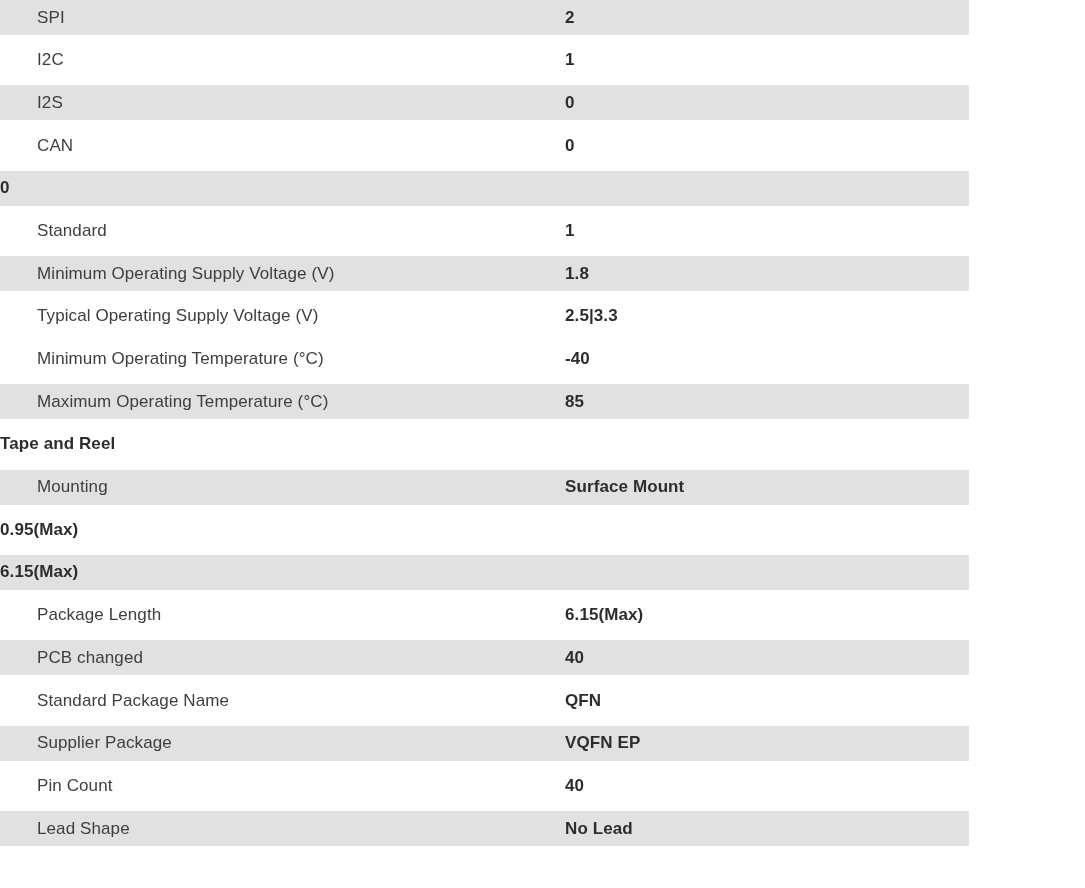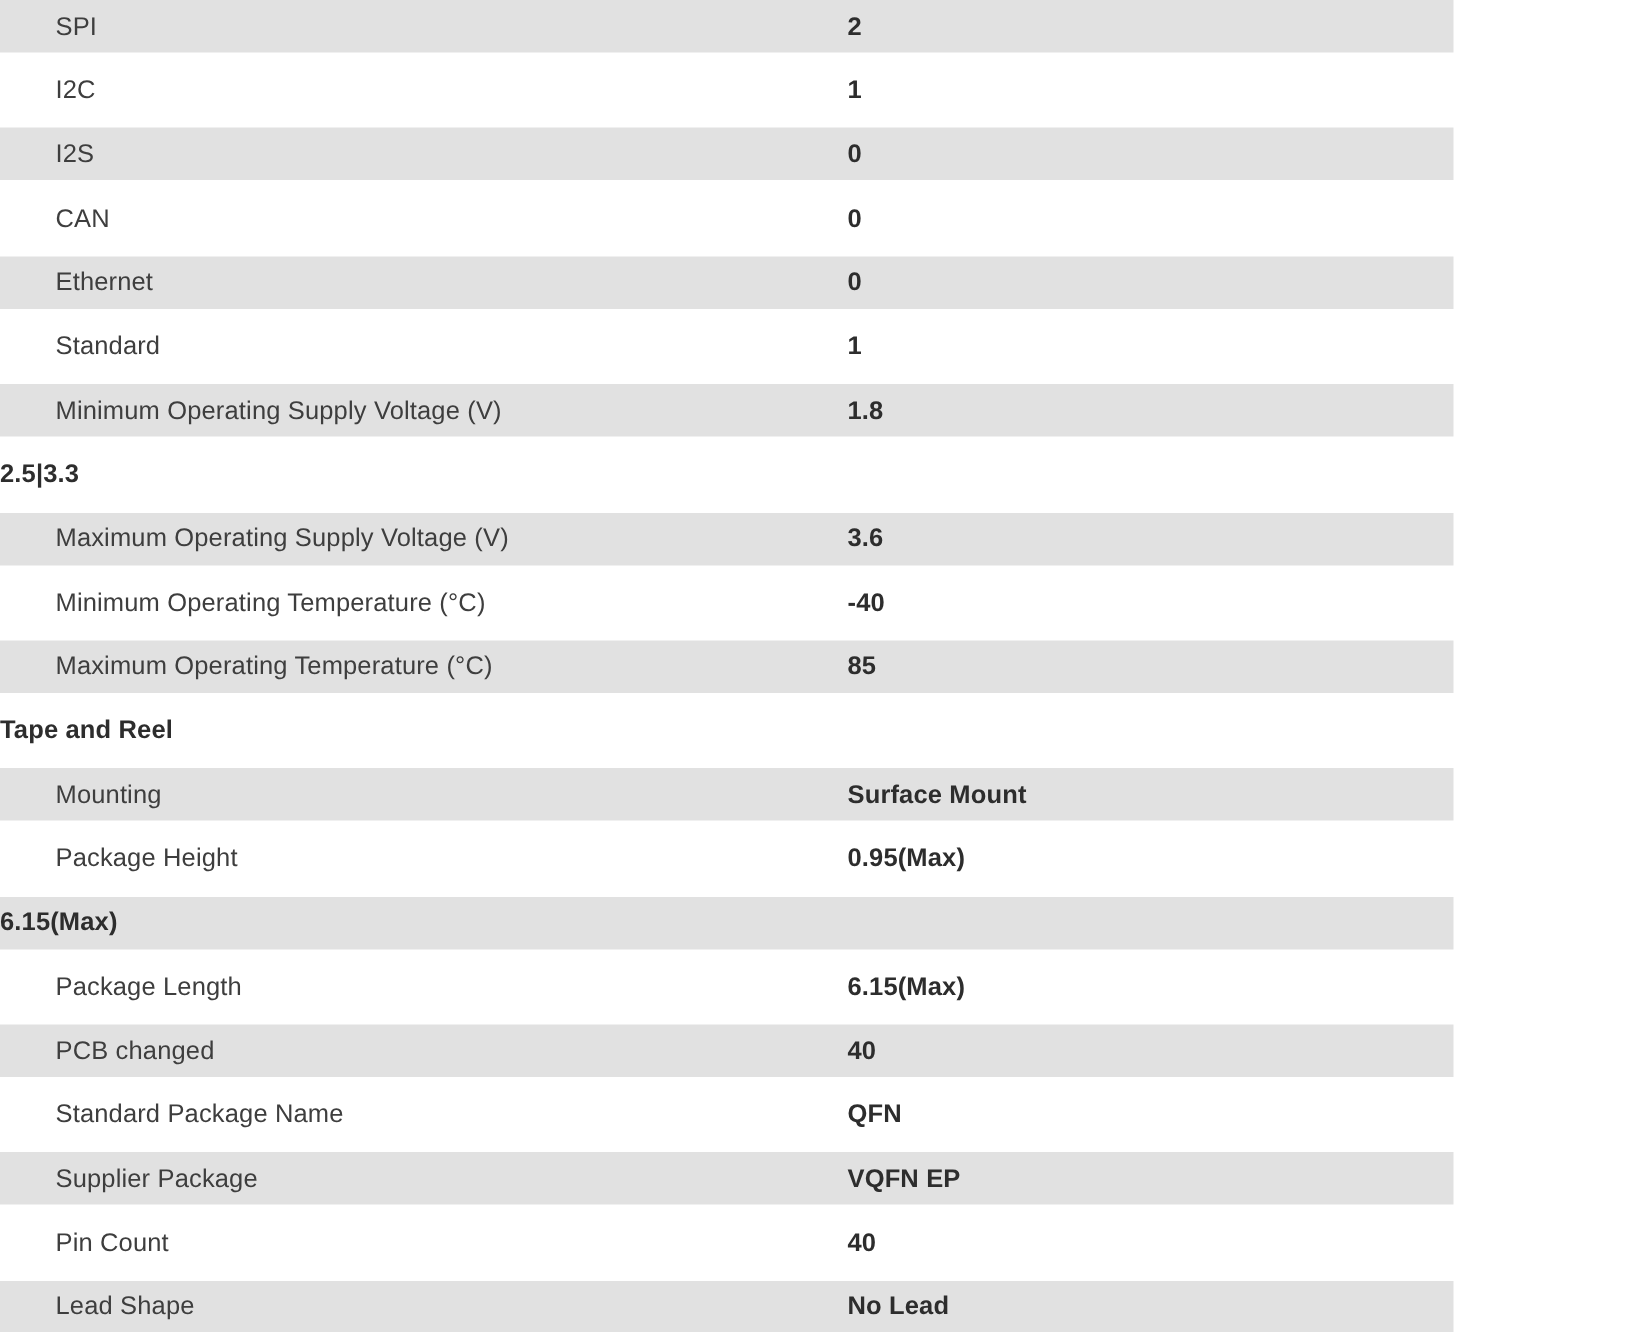--- a/index.html
+++ b/index.html
@@ -64,42 +64,38 @@
     <div class="spec-label">I2S</div>
     <div class="spec-value">0</div>
   </div>
 
   <div class="spec-row">
     <div class="spec-label">CAN</div>
     <div class="spec-value">0</div>
   </div>
 
   <div class="spec-row alt">
-    <div class="spec-label">Ethernet</div>
     <div class="spec-value">0</div>
   </div>
 
   <div class="spec-row">
     <div class="spec-label">Standard</div>
     <div class="spec-value">1</div>
   </div>
 
   <div class="spec-row alt">
     <div class="spec-label">Minimum Operating Supply Voltage (V)</div>
     <div class="spec-value">1.8</div>
   </div>
 
   <div class="spec-row">
+    <div class="spec-label">Typical Operating Supply Voltage (V)</div>
     <div class="spec-value">2.5|3.3</div>
   </div>
 
-  <div class="spec-row alt">
-    <div class="spec-label">Maximum Operating Supply Voltage (V)</div>
-    <div class="spec-value">3.6</div>
-  </div>
 
   <div class="spec-row">
     <div class="spec-label">Minimum Operating Temperature (°C)</div>
     <div class="spec-value">-40</div>
   </div>
 
   <div class="spec-row alt">
     <div class="spec-label">Maximum Operating Temperature (°C)</div>
     <div class="spec-value">85</div>
   </div>
@@ -107,21 +103,20 @@
   <div class="spec-row">
     <div class="spec-value">Tape and Reel</div>
   </div>
 
   <div class="spec-row alt">
     <div class="spec-label">Mounting</div>
     <div class="spec-value">Surface Mount</div>
   </div>
 
   <div class="spec-row">
-    <div class="spec-label">Package Height</div>
     <div class="spec-value">0.95(Max)</div>
   </div>
 
   <div class="spec-row alt">
     <div class="spec-value">6.15(Max)</div>
   </div>
 
   <div class="spec-row">
     <div class="spec-label">Package Length</div>
     <div class="spec-value">6.15(Max)</div>

